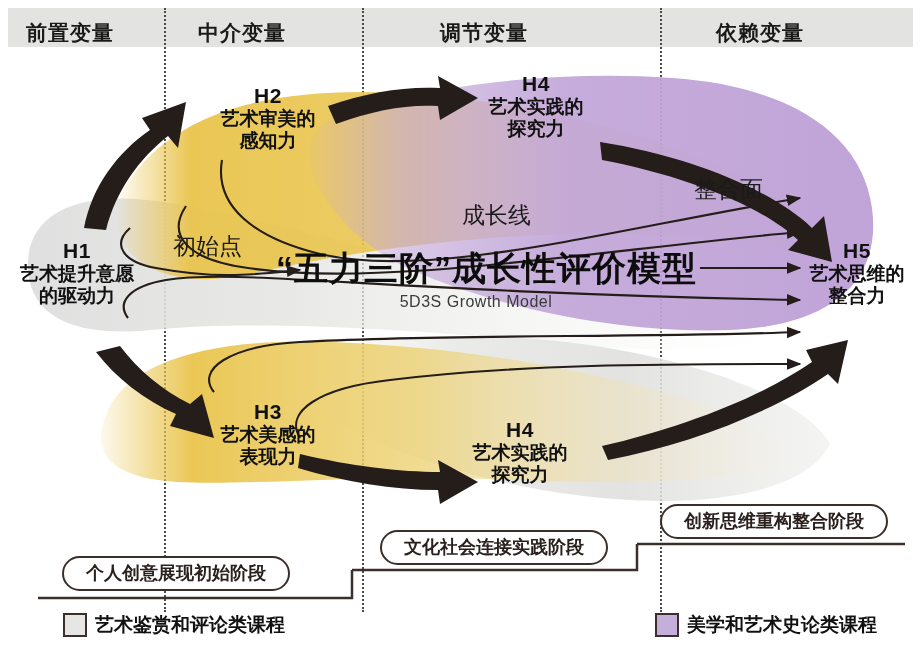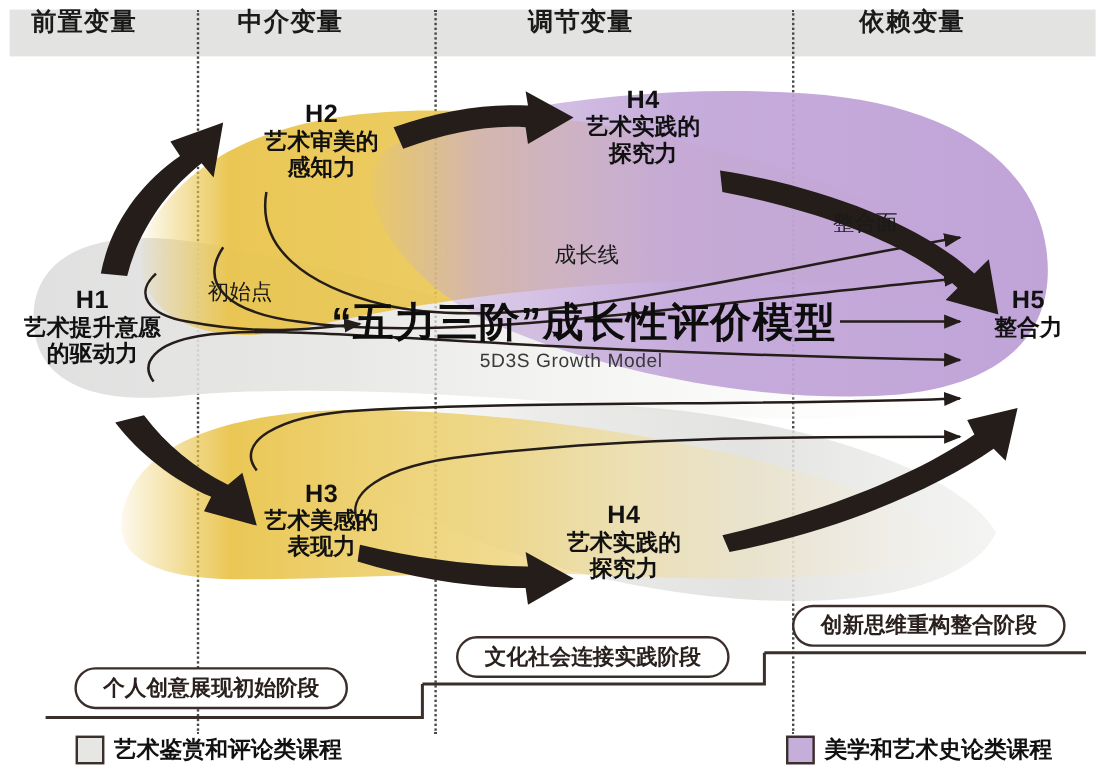--- a/index.html
+++ b/index.html
@@ -9,38 +9,38 @@
     color:#111;
   }
   #root{position:relative;width:921px;height:646px;}
 
   
   .header-band{
     position:absolute;left:8px;top:8px;width:905px;height:39px;
     background:#e3e3e1;
   }
   .hdr-label{
-    position:absolute;top:4px;
+    position:absolute;top:19px;
     font-size:21px;font-weight:bold;letter-spacing:1px;
     color:#1a1a1a;white-space:nowrap;font-family:Liberation Serif, serif;
   }
   .hdr-div{
     position:absolute;top:8px;width:0;height:604px;
     border-left:2px dotted #4a4a4a;
   }
 
   
   #canvas{position:absolute;left:0;top:0;width:921px;height:646px;}
 
   
   .lbl{position:absolute;text-align:center;white-space:nowrap;line-height:1.16;}
   .lbl .code{font-size:21px;font-weight:bold;letter-spacing:.5px;}
   .lbl .nm{font-size:19px;font-weight:bold;}
 
-  .annot{position:absolute;font-size:18px;color:#1a1a1a;white-space:nowrap;}
+  .annot{position:absolute;font-size:23px;color:#1a1a1a;white-space:nowrap;}
 
   .ctr-title{
     position:absolute;text-align:center;white-space:nowrap;
   }
   .ctr-title .zh{font-size:34px;font-weight:bold;letter-spacing:1px;color:#0d0d0d;}
   .ctr-title .en{font-size:16px;color:#3a3a3a;letter-spacing:.5px;margin-top:1px;}
 
   
   .pill{
     position:absolute;
@@ -207,20 +207,21 @@
   </div>
 
   <div class="lbl" style="left:448px;top:418px;width:144px;">
     <div class="code">H4</div>
     <div class="nm">艺术实践的</div>
     <div class="nm">探究力</div>
   </div>
 
   <div class="lbl" style="left:794px;top:239px;width:126px;">
     <div class="code">H5</div>
+    <div class="nm">艺术思维的</div>
     <div class="nm">整合力</div>
   </div>
 
   <div class="annot" style="left:173px;top:231px;">初始点</div>
   <div class="annot" style="left:462px;top:200px;">成长线</div>
   <div class="annot" style="left:694px;top:174px;">整合面</div>
 
   <div class="ctr-title" style="left:276px;top:246px;width:400px;">
     <div class="zh">“五力三阶”成长性评价模型</div>
     <div class="en">5D3S Growth Model</div>

